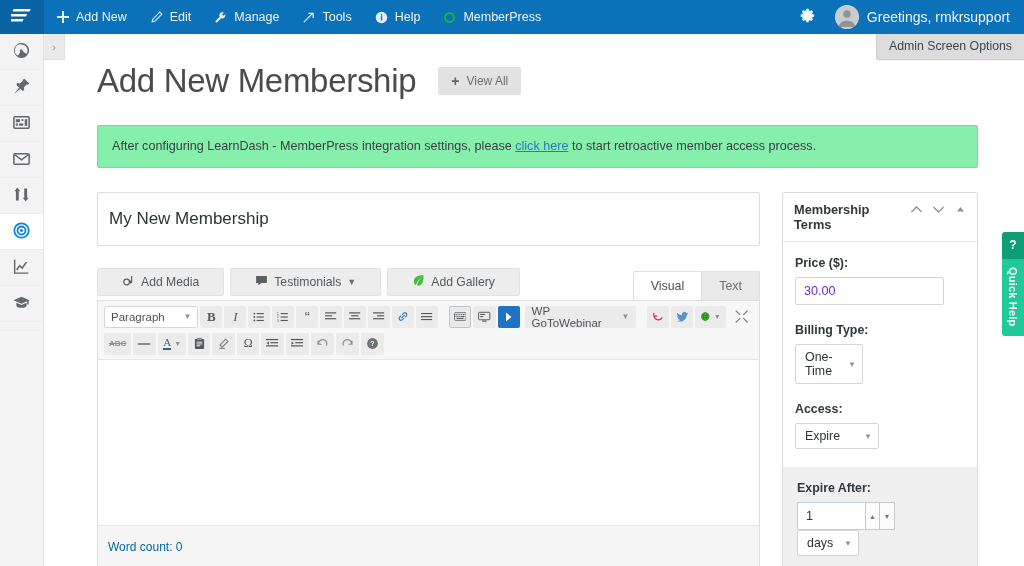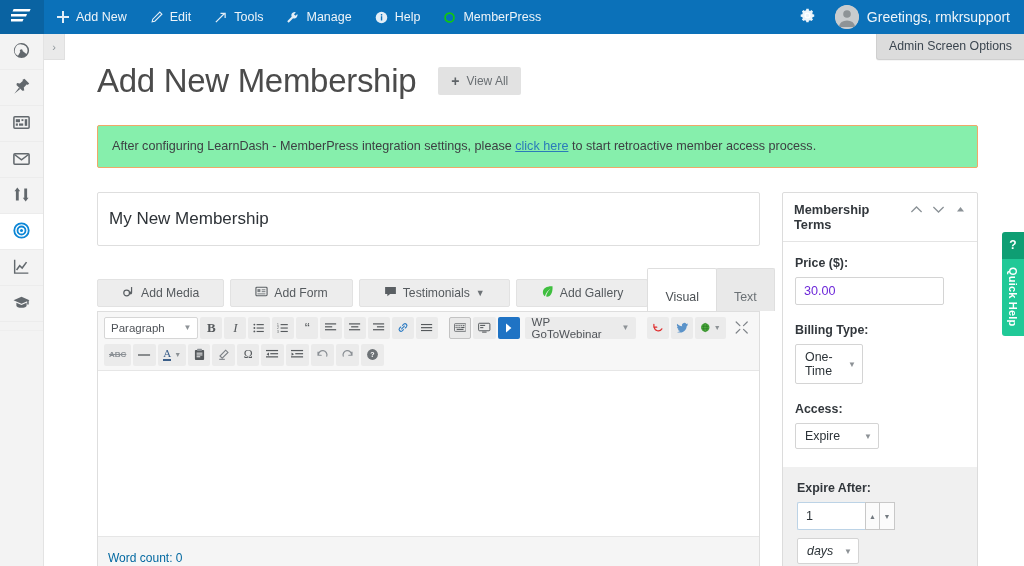--- a/index.html
+++ b/index.html
@@ -114,21 +114,21 @@
   .media-buttons { display:flex; gap:6px; padding-bottom:4px; }
   .btn-media {
     display:inline-flex; align-items:center; gap:6px;
     background:#ededed; border:1px solid #e2e2e2; border-radius:2px;
     padding:5px 24px; font-size:12.2px; color:#555a5e; cursor:pointer; white-space:nowrap;
   }
   .caret-dn { font-size:9px; color:#6d7276; }
 
   .editor-tabs { margin-left:auto; display:flex; align-items:flex-end; }
   .etab {
-    padding:21px 17px 7px; font-size:12.4px; color:#6b7175; cursor:pointer;
+    padding:7px 17px 7px; font-size:12.4px; color:#6b7175; cursor:pointer;
     border:1px solid #dfdfdf; border-bottom:none; background:#e9e9e9;
     border-radius:2px 2px 0 0; margin-left:-1px;
   }
   .etab.active { background:#fff; color:#4b5054; border-color:#dedede; position:relative; z-index:2; }
 
   .editor-box { border:1px solid #dedede; background:#fff; }
   .mce-toolbar-grp { border-bottom:1px solid #e6e6e6; background:#f7f7f7; padding:4px 6px 3px; }
   .mce-row { display:flex; align-items:center; gap:2px; flex-wrap:nowrap; padding:1px 0; }
   .mce-btn {
     min-width:22px; height:22px; padding:0 4px;
@@ -242,33 +242,33 @@
       <svg width="13" height="13" viewBox="0 0 14 14">
           <path d="M10.6 1.2l2.2 2.2-7.6 7.6-2.9.7.7-2.9z" fill="none" stroke="#e3eef7" stroke-width="1.2"></path>
         </svg>
     </span>
     <span>Edit</span>
   </div>
 
   <div class="ab-item">
     <span class="ab-ico">
       <svg width="13" height="13" viewBox="0 0 14 14">
-          <path d="M2 12L11 3M7 2.6h5v5" fill="none" stroke="#e3eef7" stroke-width="1.3"></path>
-        </svg>
-    </span>
-    <span>Tools</span>
+        <path d="M9.3 1.1a3.6 3.6 0 00-3.2 5.2L1.3 11l1.6 1.6 4.7-4.8a3.6 3.6 0 004.6-4.6l-2 2-1.6-1.6 2-2a3.7 3.7 0 00-1.3-.5z" fill="#e3eef7"></path>
+      </svg>
+    </span>
+    <span>Manage</span>
   </div>
 
   <div class="ab-item">
     <span class="ab-ico">
       <svg width="13" height="13" viewBox="0 0 14 14">
-        <path d="M9.3 1.1a3.6 3.6 0 00-3.2 5.2L1.3 11l1.6 1.6 4.7-4.8a3.6 3.6 0 004.6-4.6l-2 2-1.6-1.6 2-2a3.7 3.7 0 00-1.3-.5z" fill="#e3eef7"></path>
-      </svg>
-    </span>
-    <span>Manage</span>
+          <path d="M2 12L11 3M7 2.6h5v5" fill="none" stroke="#e3eef7" stroke-width="1.3"></path>
+        </svg>
+    </span>
+    <span>Tools</span>
   </div>
 
   <div class="ab-item">
     <span class="ab-ico">
       <svg width="13" height="13" viewBox="0 0 14 14">
         <circle cx="7" cy="7" r="6.2" fill="#e3eef7"></circle>
         <rect x="6.3" y="5.6" width="1.5" height="4.6" fill="#0b71b9"></rect>
         <rect x="6.3" y="3.3" width="1.5" height="1.6" fill="#0b71b9"></rect>
       </svg>
     </span>
@@ -415,32 +415,20 @@
                 <span>
                   <svg width="13" height="13" viewBox="0 0 14 14">
                     <circle cx="5" cy="8.6" r="3.1" fill="none" stroke="#5a5f63" stroke-width="1.3"></circle>
                     <path d="M10.3 2.2v6" stroke="#5a5f63" stroke-width="1.3" fill="none"></path>
                     <circle cx="9.4" cy="8.6" r="1.5" fill="#5a5f63"></circle>
                   </svg>
                 </span>
                 <span>Add Media</span>
               </div>
 
-              <div class="btn-media">
-                <span>
-                  <svg width="13" height="13" viewBox="0 0 14 14">
-                    <rect x="1" y="2.4" width="12" height="9.2" rx="1" fill="none" stroke="#5a5f63" stroke-width="1.2"></rect>
-                    <rect x="2.6" y="4.4" width="3.2" height="3.2" fill="#7b8084"></rect>
-                    <rect x="7.2" y="4.6" width="4" height="1.1" fill="#7b8084"></rect>
-                    <rect x="7.2" y="6.6" width="4" height="1.1" fill="#7b8084"></rect>
-                    <rect x="2.6" y="9" width="8.6" height="1.1" fill="#7b8084"></rect>
-                  </svg>
-                </span>
-                <span>Add Form</span>
-              </div>
 
               <div class="btn-media">
                 <span>
                   <svg width="13" height="13" viewBox="0 0 14 14">
                     <path fill="#5a5f63" d="M1.2 2.2h11.6v7.4H6.6l-3 2.6v-2.6H1.2z"></path>
                   </svg>
                 </span>
                 <span>Testimonials</span>
                 <span class="caret-dn">▼</span>
               </div>
@@ -735,21 +723,21 @@
               <label class="fld-label">Expire After:</label>
 
               <div class="num-row">
                 <input class="num-input" type="text" value="1" style="">
                 <div class="spin">
                   <div class="spin-b">▲</div>
                   <div class="spin-b">▼</div>
                 </div>
               </div>
 
-              <div class="sel w-days" style="margin-top:8px;font-style:italic;">
+              <div class="sel w-days" style="">
                 <span>days</span>
                 <span class="car">▼</span>
               </div>
 
               
             </div>
           </div>
         </div>
       </div>
 

